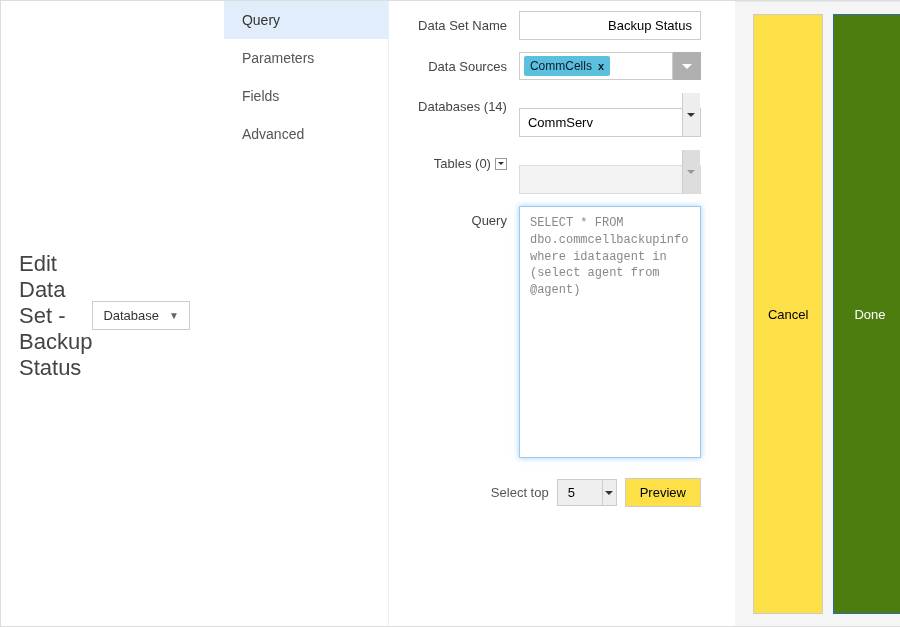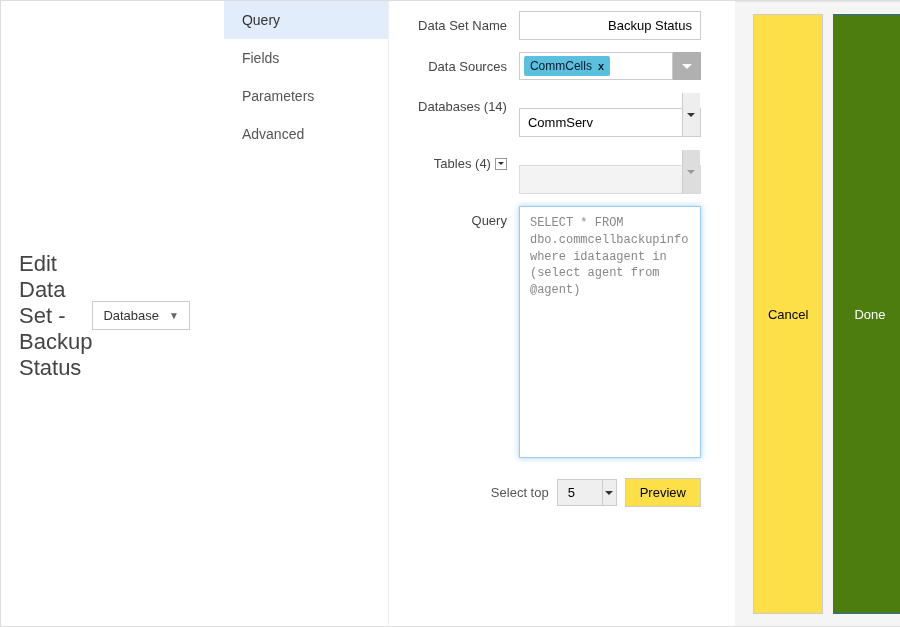--- a/index.html
+++ b/index.html
@@ -237,24 +237,24 @@
     </div>
   </div>
 
   <div class="body">
 
     <div class="sidebar">
       <div class="item active">
         <span>Query</span>
       </div>
       <div class="item">
+        <span>Parameters</span>
+      </div>
+      <div class="item">
         <span>Fields</span>
-      </div>
-      <div class="item">
-        <span>Parameters</span>
       </div>
       <div class="item">
         <span>Advanced</span>
       </div>
     </div>
 
     <div class="form-area">
 
       <div class="row">
         <div class="row-label">Data Set Name</div>
@@ -288,21 +288,21 @@
             <div class="caret-btn">
                 <span class="c"></span>
               </div>
           </div>
         </div>
       </div>
 
       <div class="row">
         <div class="row-label">
           <span class="label-dd">
-            <span>Tables (4)</span>
+            <span>Tables (0)</span>
             <span class="mini-caret">
                 <span class="c"></span>
               </span>
           </span>
         </div>
         <div class="row-control">
           <div class="select-wrap">
             <select class="select disabled" disabled="">
               <option></option>
             </select>

